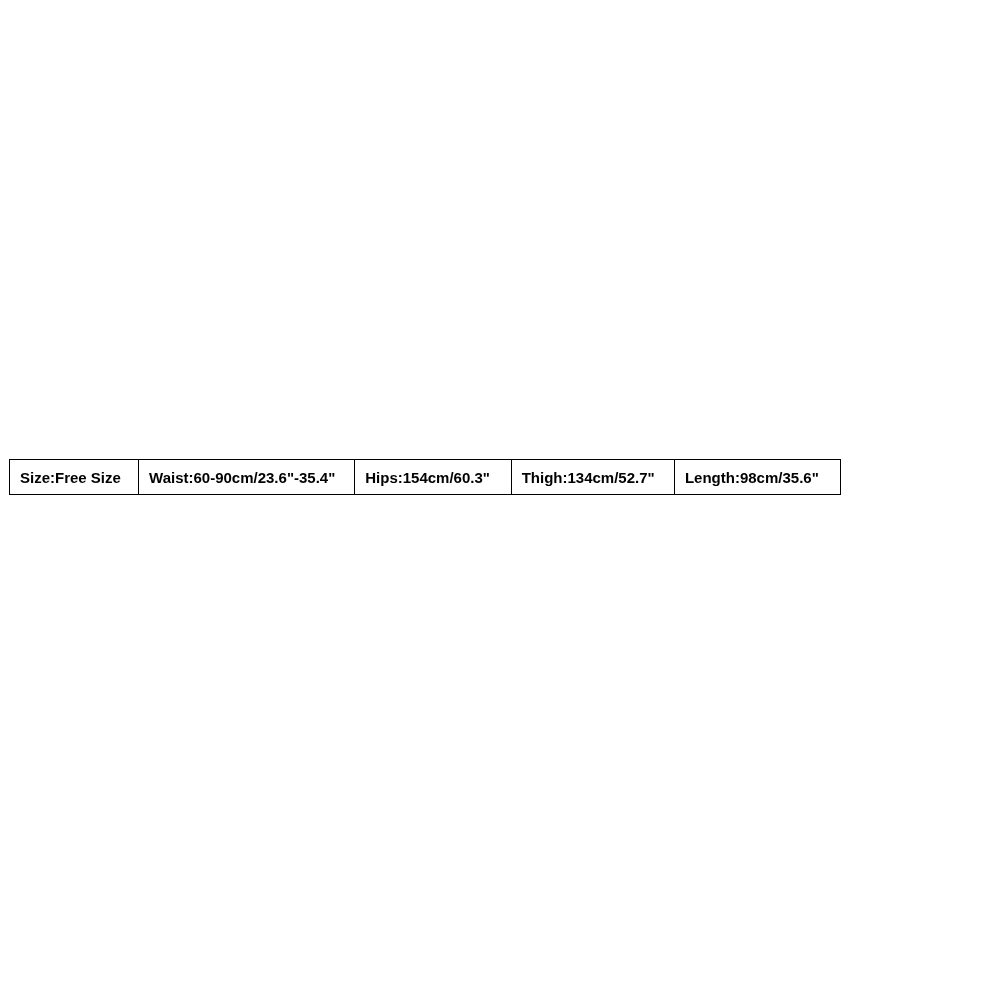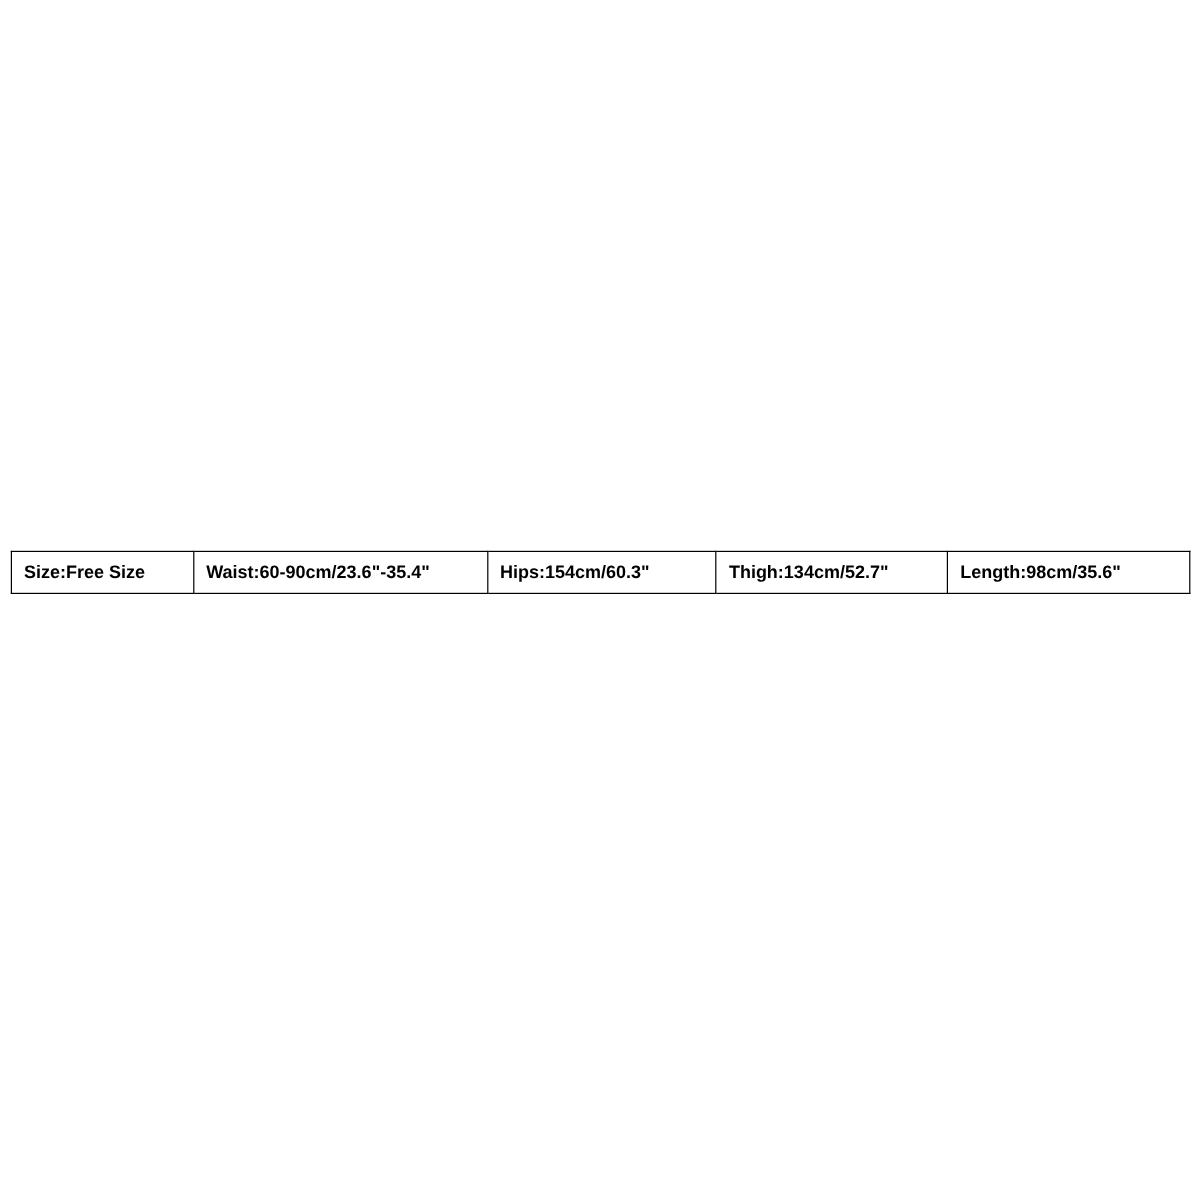--- a/index.html
+++ b/index.html
@@ -11,21 +11,21 @@
       width: 1000px;
       height: 1000px;
       background: #ffffff;
       font-family: Arial, sans-serif;
       position: relative;
     }
     .size-table {
       position: absolute;
       top: 459px;
       left: 9px;
-      width: 983px;
+      width: 832px;
       height: 36px;
       border-collapse: collapse;
       background: #ffffff;
     }
     .size-table td {
       border: 1.5px solid #000000;
       padding: 8px 10px;
       font-size: 15px;
       font-weight: bold;
       color: #000000;

